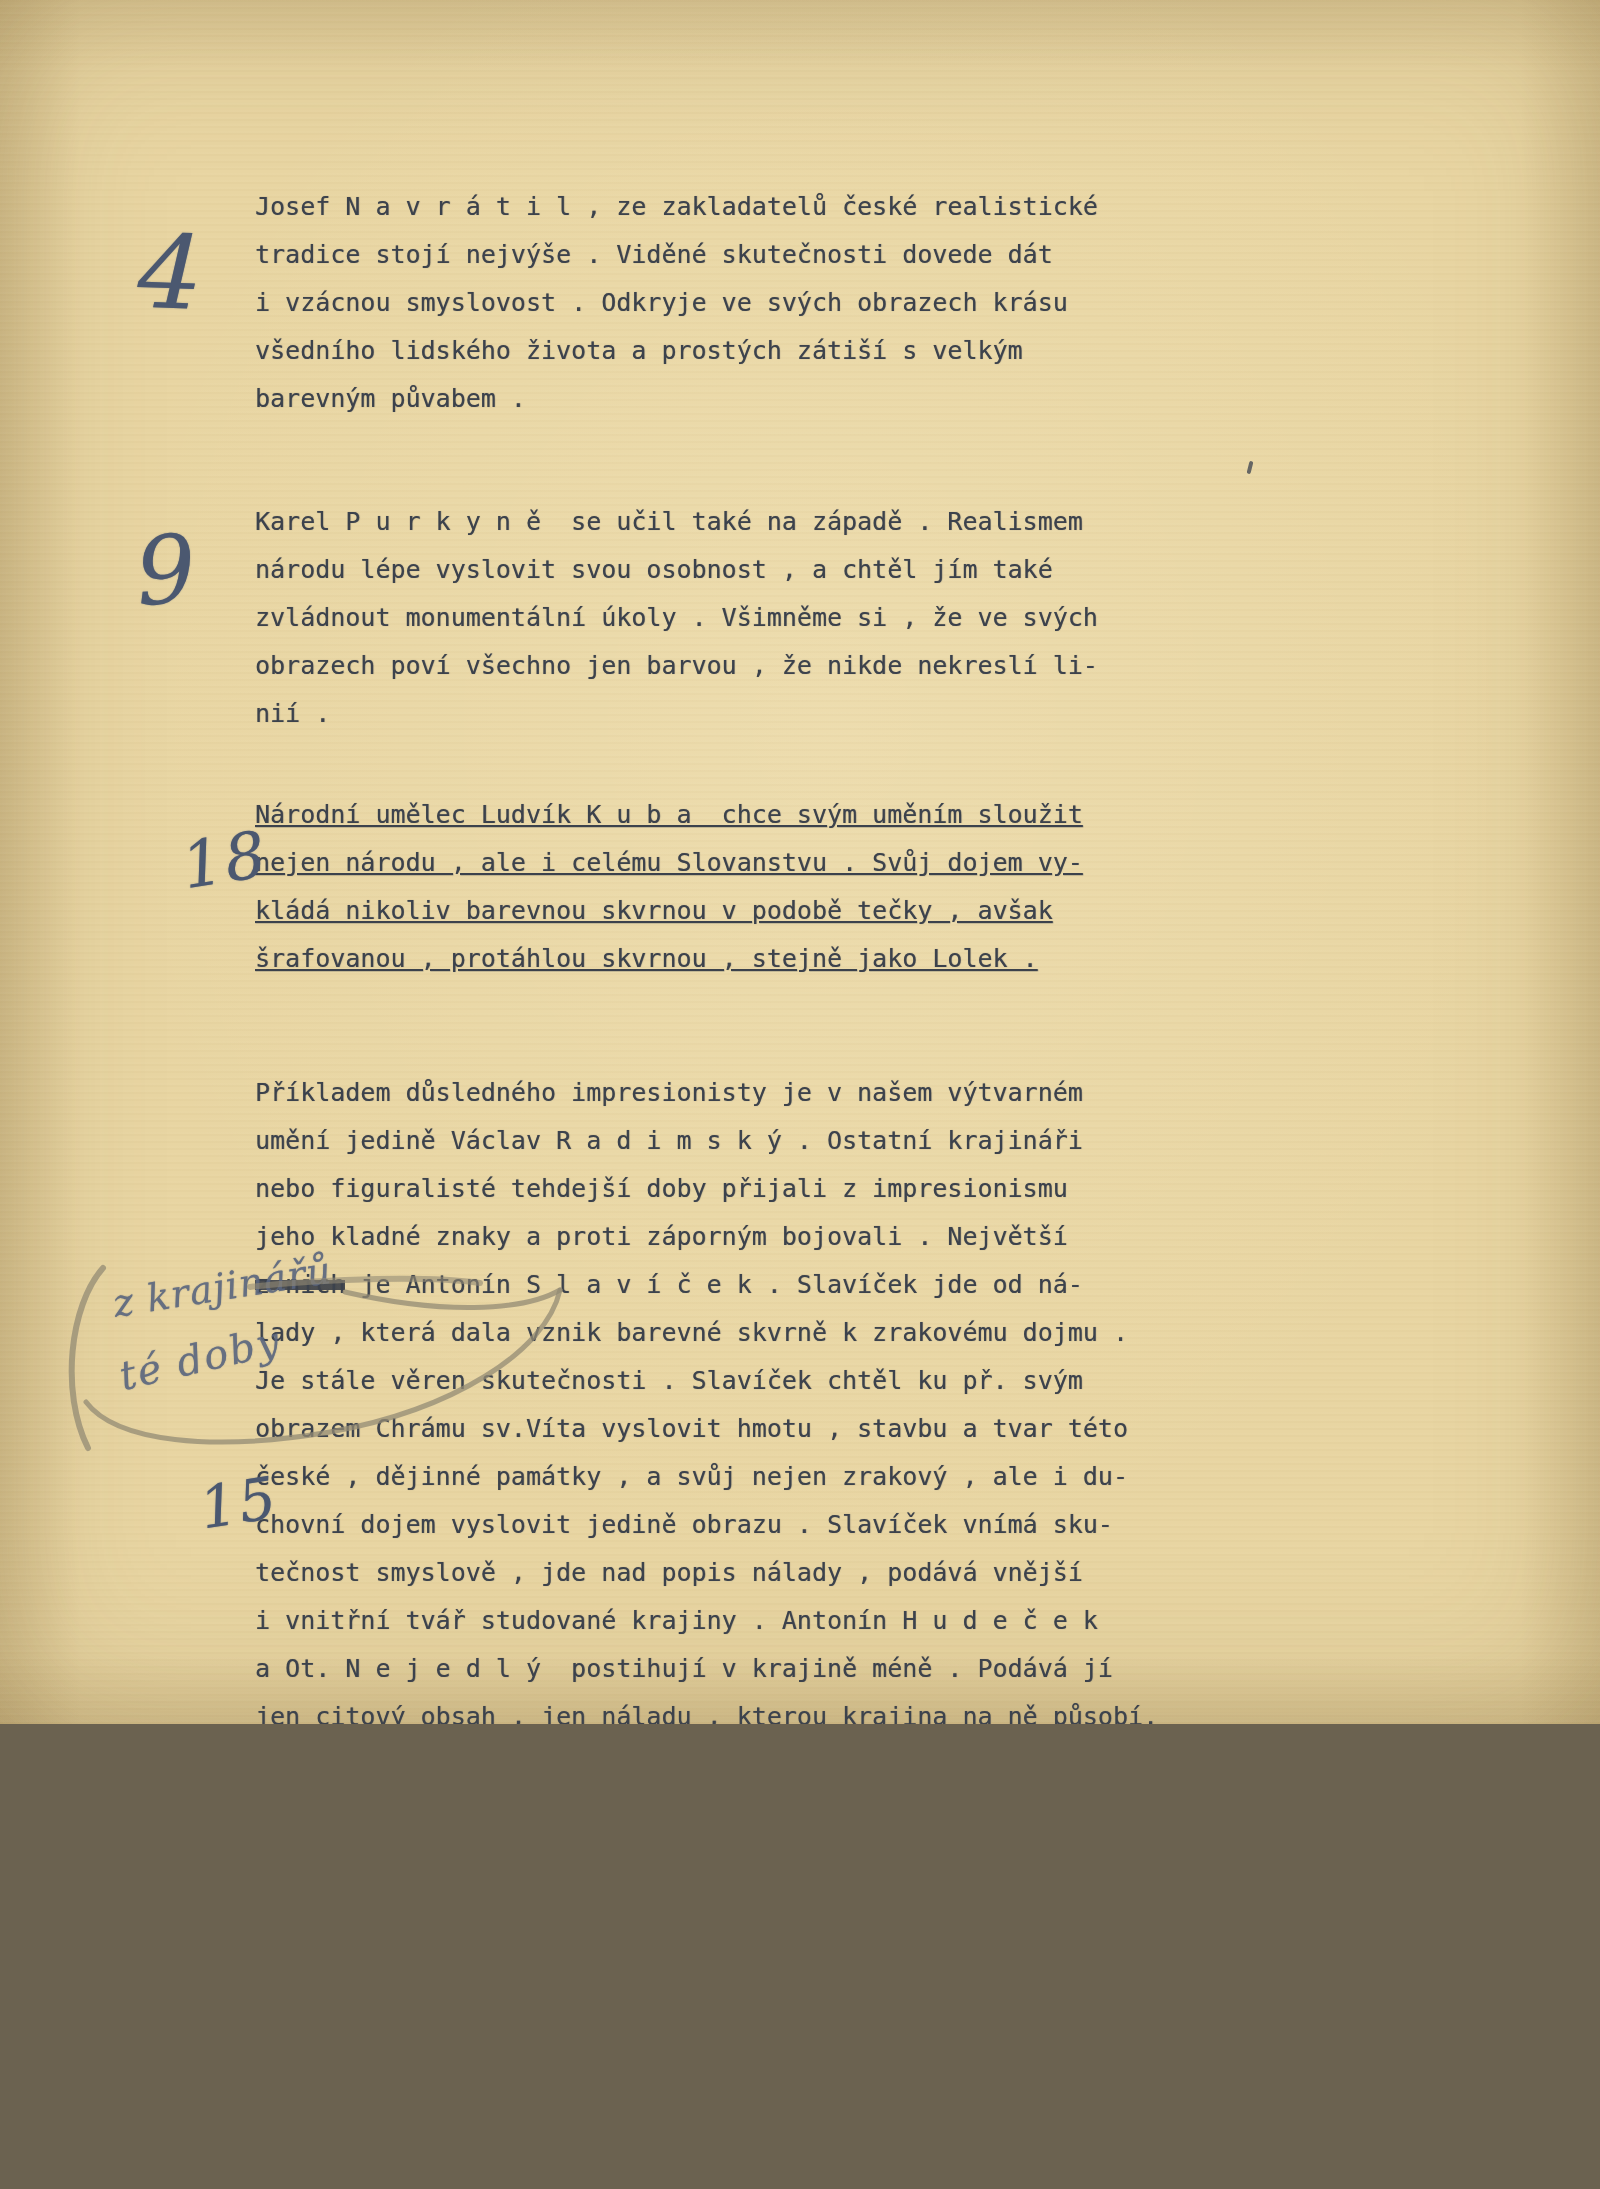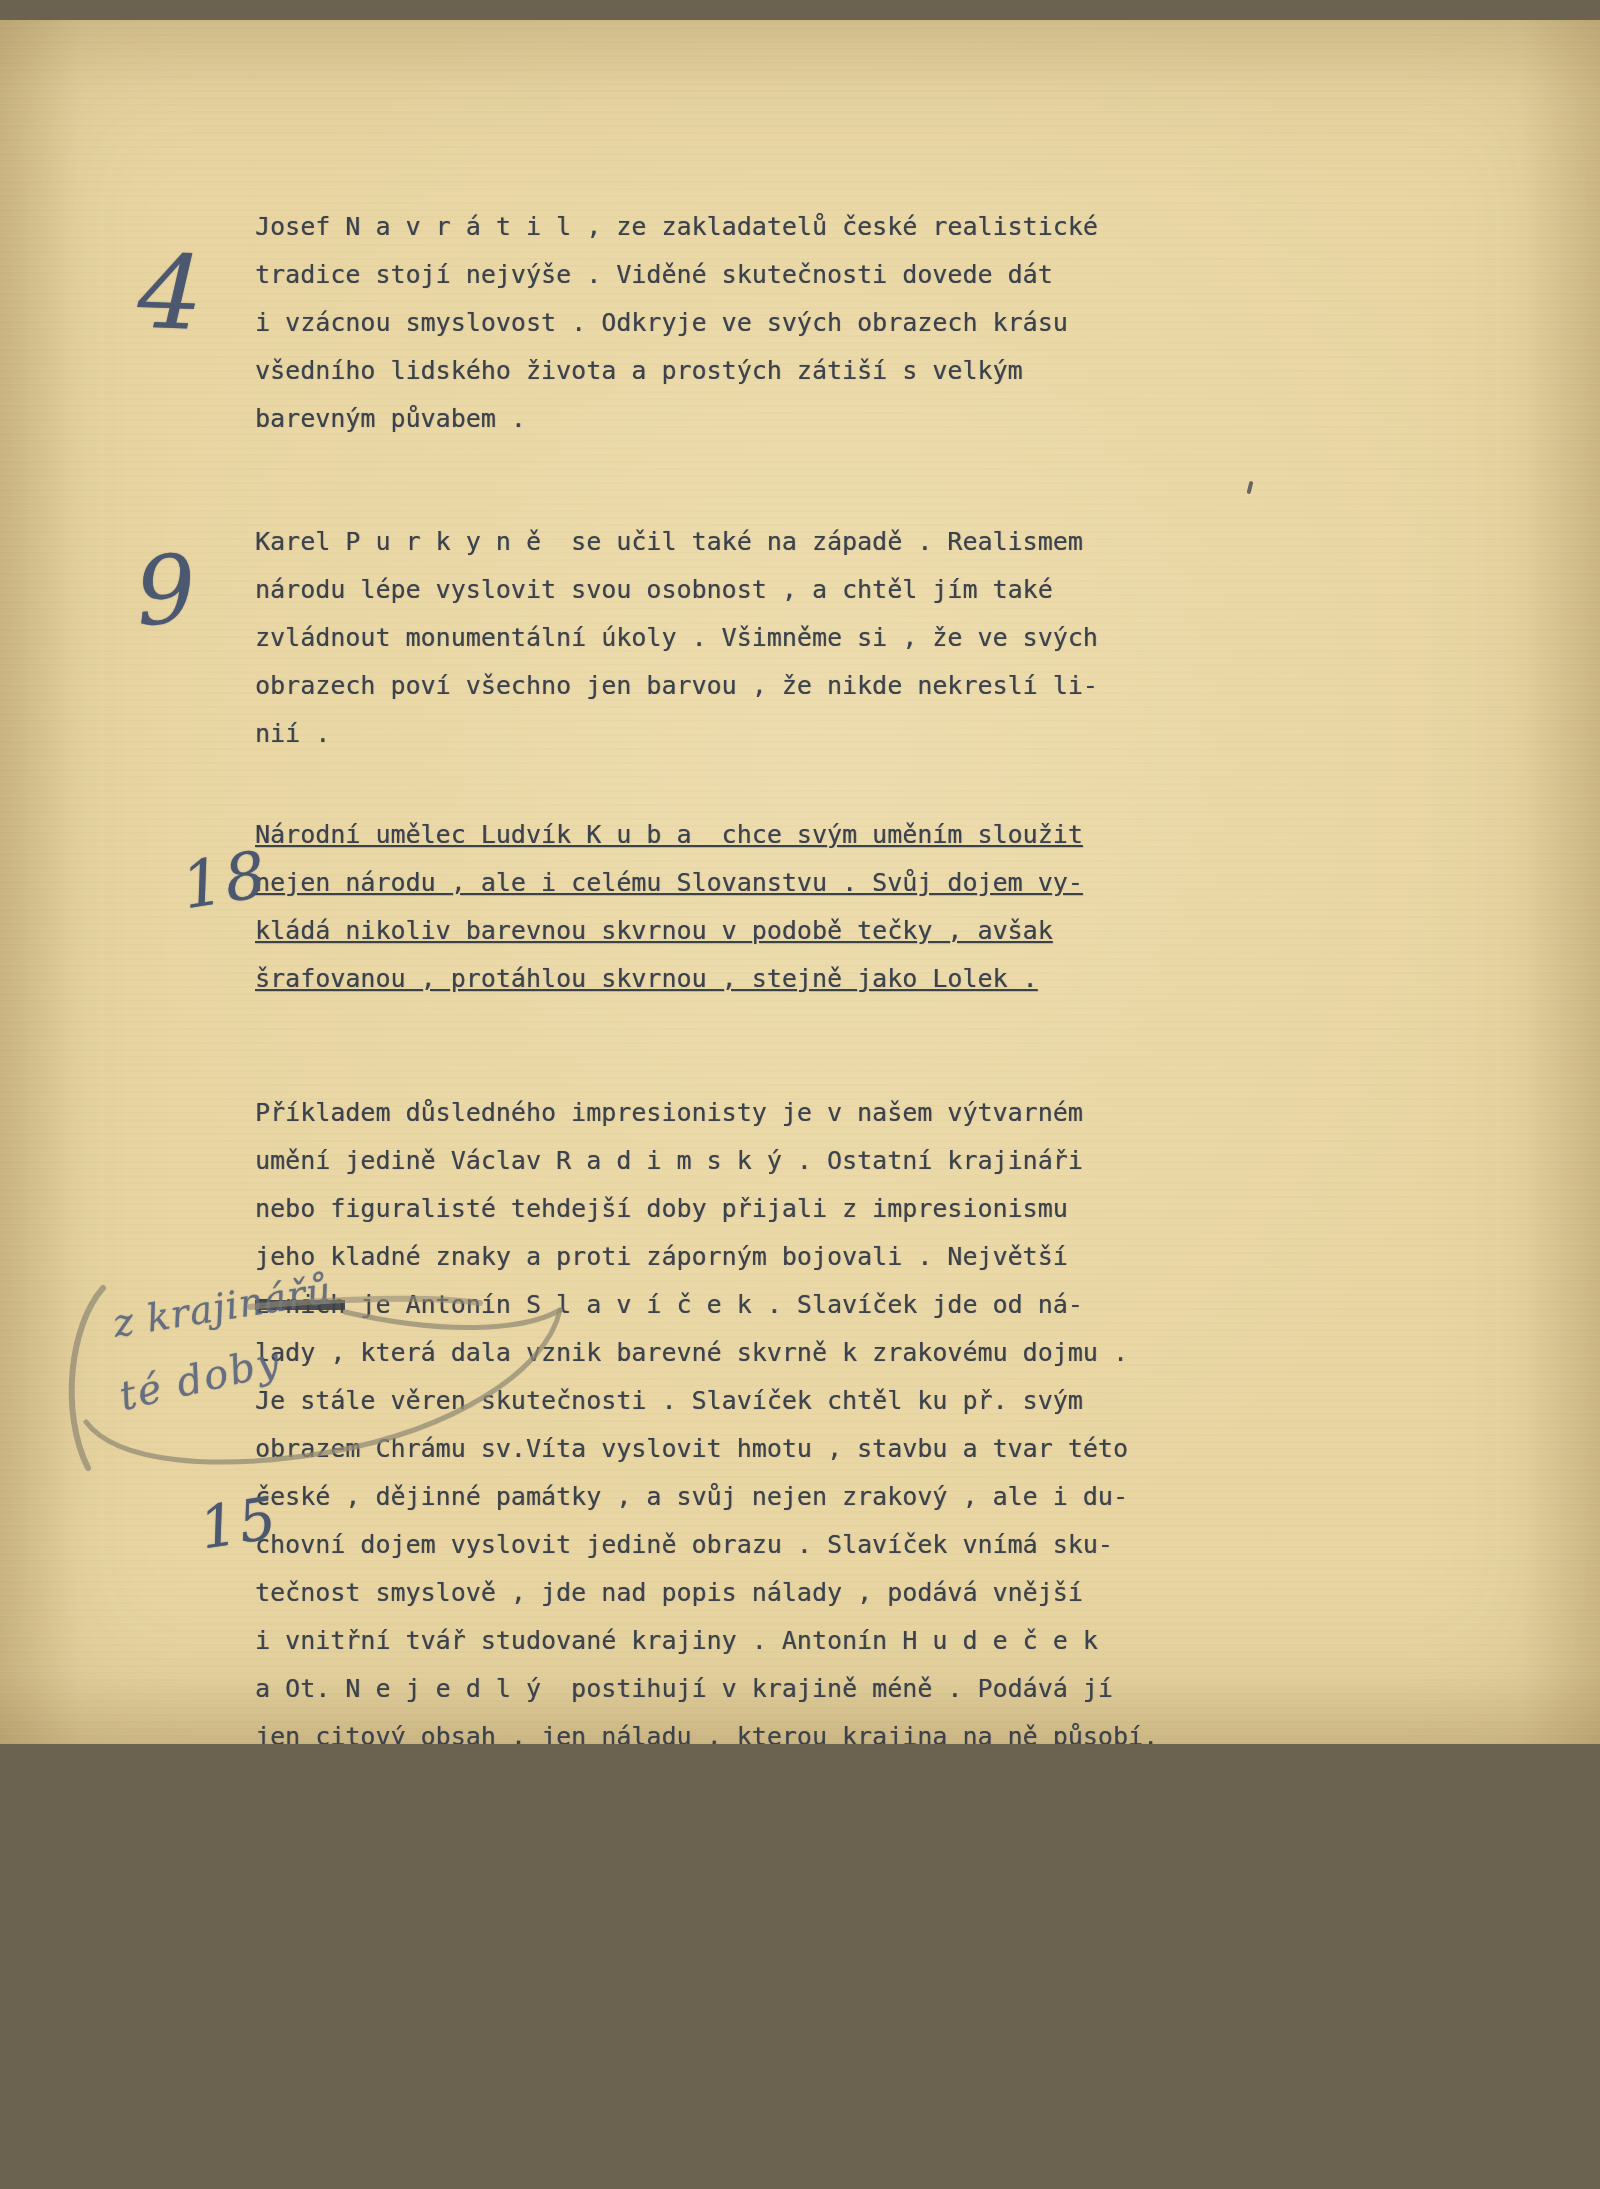--- a/index.html
+++ b/index.html
@@ -7,21 +7,20 @@
     position:relative;
     width:1600px; height:1724px;
     overflow:hidden;
     background:
       radial-gradient(ellipse at 52% 42%, rgba(255,246,216,0.22), rgba(255,246,216,0) 62%),
       linear-gradient(90deg, rgba(110,82,34,0.14), rgba(110,82,34,0) 5%, rgba(110,82,34,0) 95%, rgba(110,82,34,0.12)),
       linear-gradient(180deg, rgba(110,82,34,0.08), rgba(110,82,34,0) 4%, rgba(110,82,34,0) 96%, rgba(110,82,34,0.12)),
       #e8d5a2;
     box-shadow: inset 0 0 160px rgba(112,86,38,0.28);
     font-family:"DejaVu Sans Mono","Liberation Mono",monospace;
-    margin-top:20px;
   }
   
   .page::before {
     content:""; position:absolute; inset:0; pointer-events:none;
     background:
       repeating-linear-gradient(0deg, rgba(150,120,60,0.030) 0 2px, rgba(255,250,230,0.025) 2px 4px, rgba(0,0,0,0) 4px 7px);
   }
   .typed {
     position:absolute; left:255px;
     font-size:25px; color:#3c424c;

